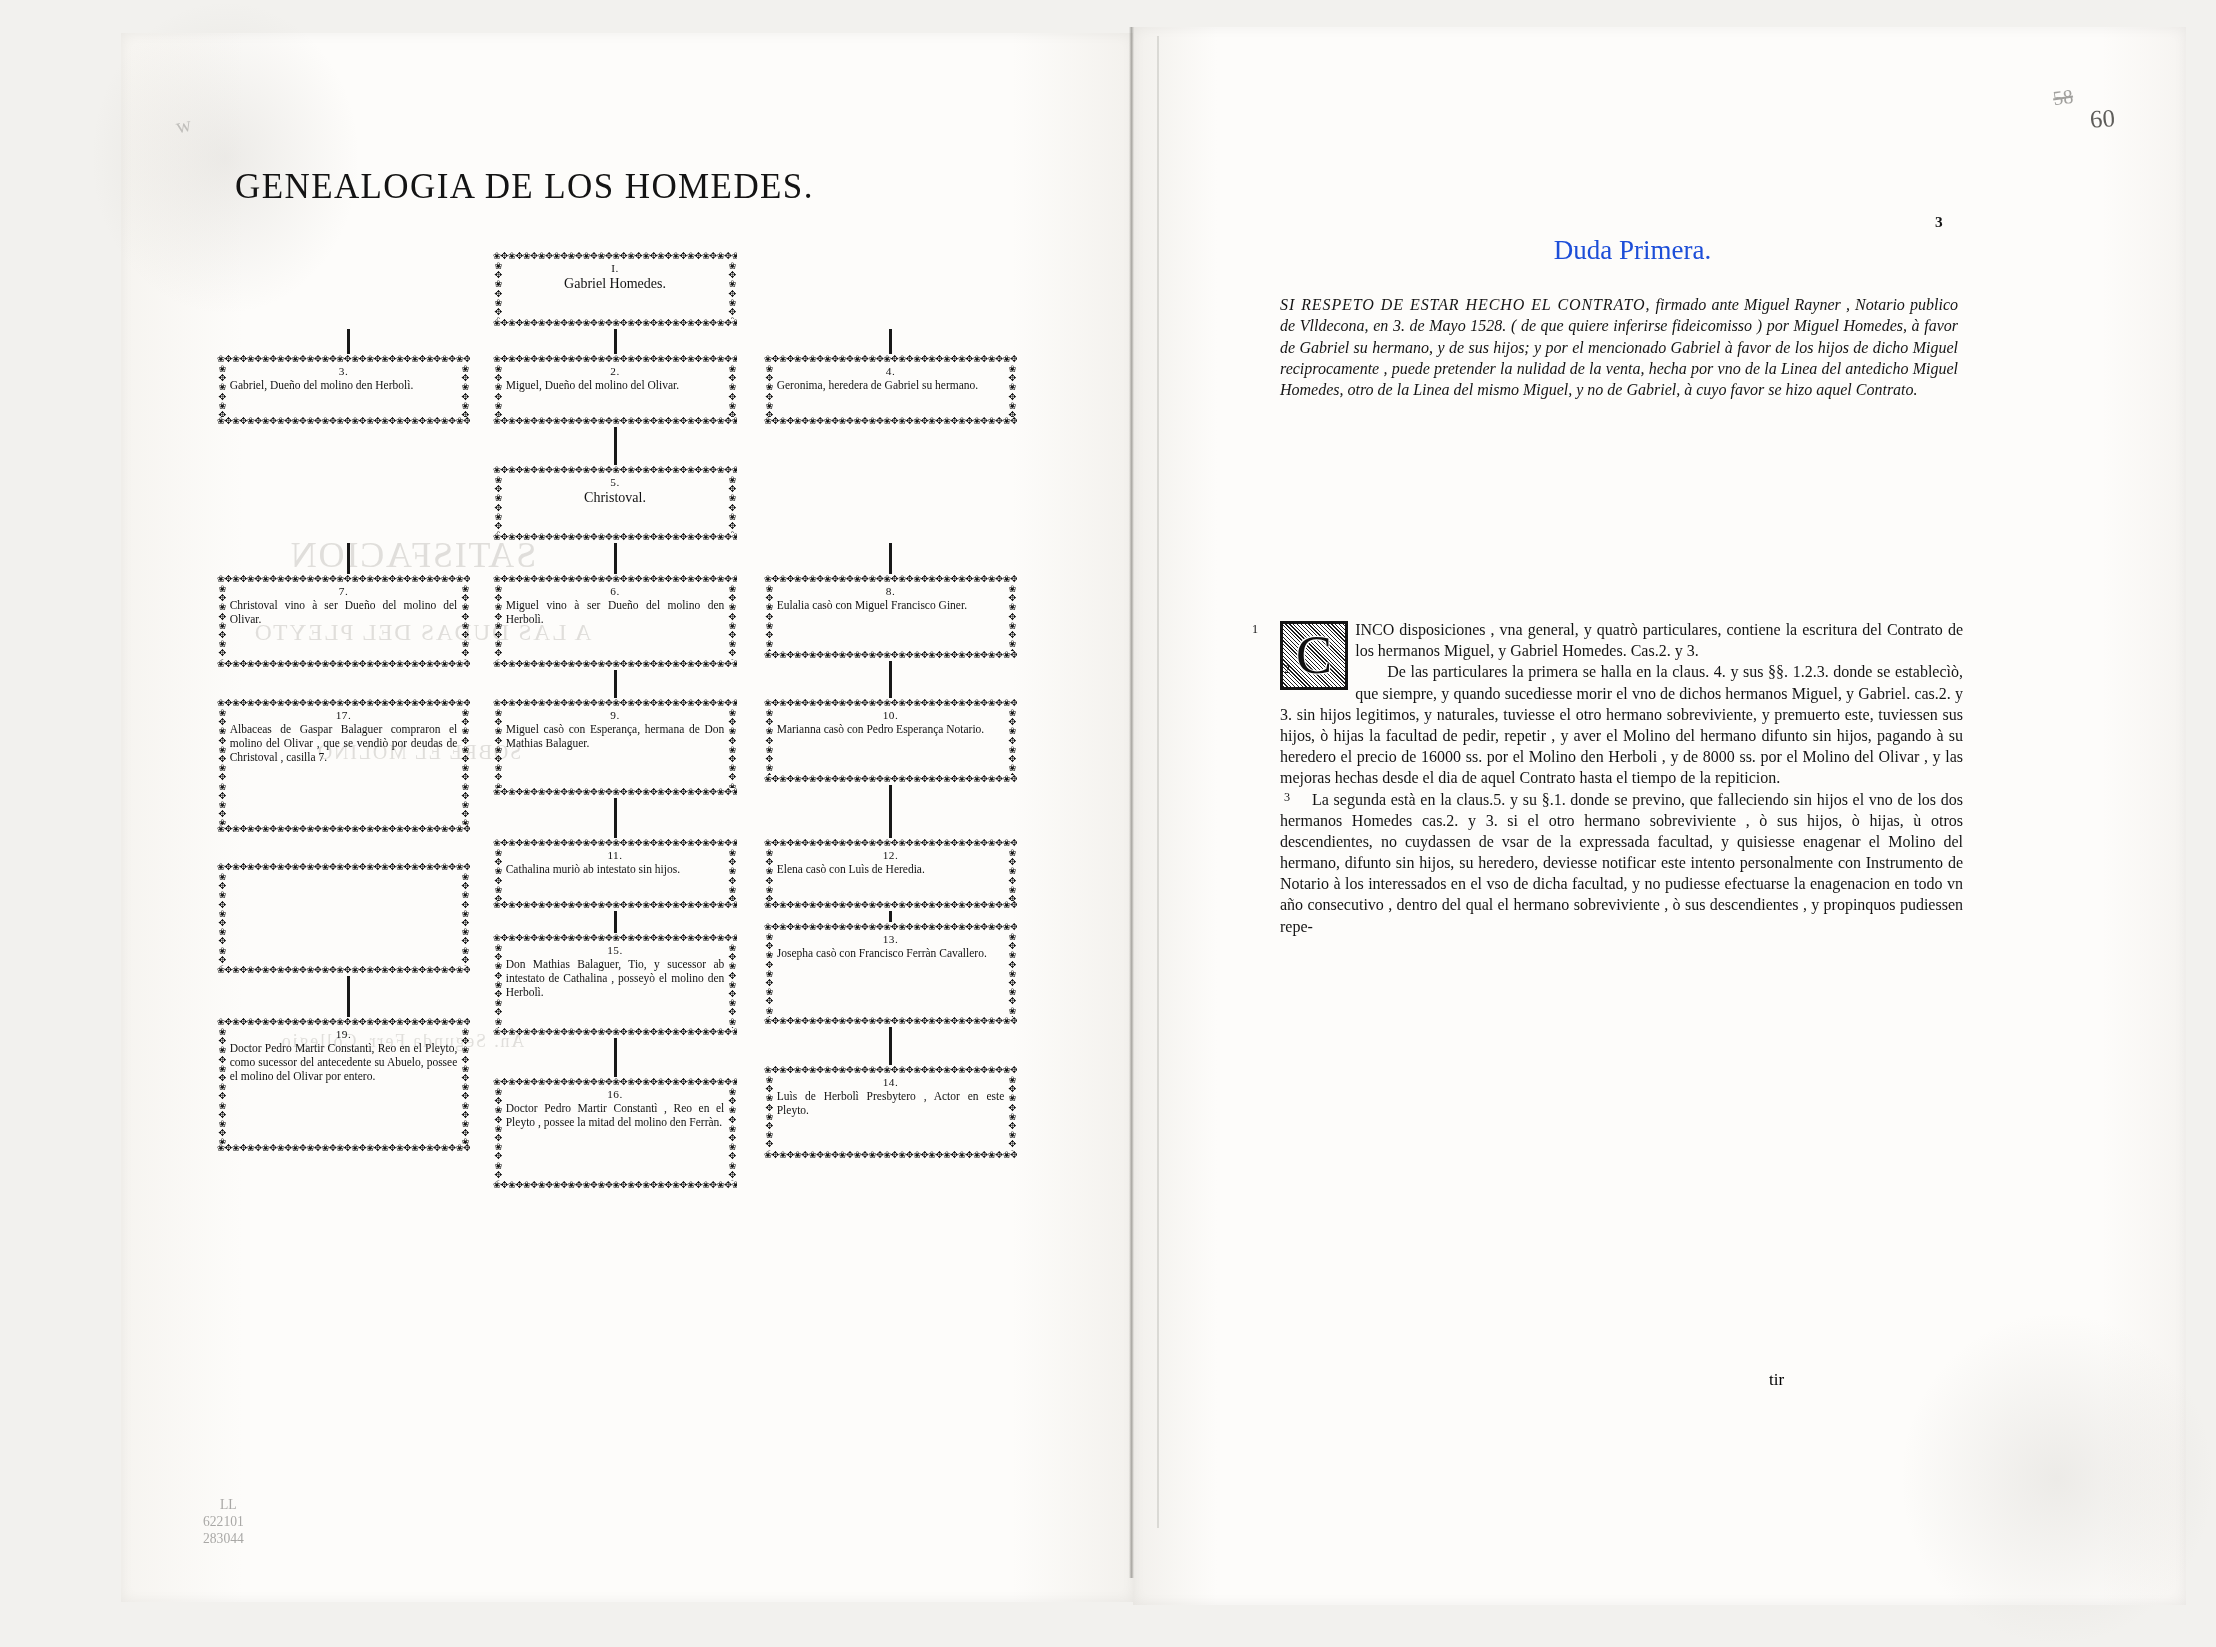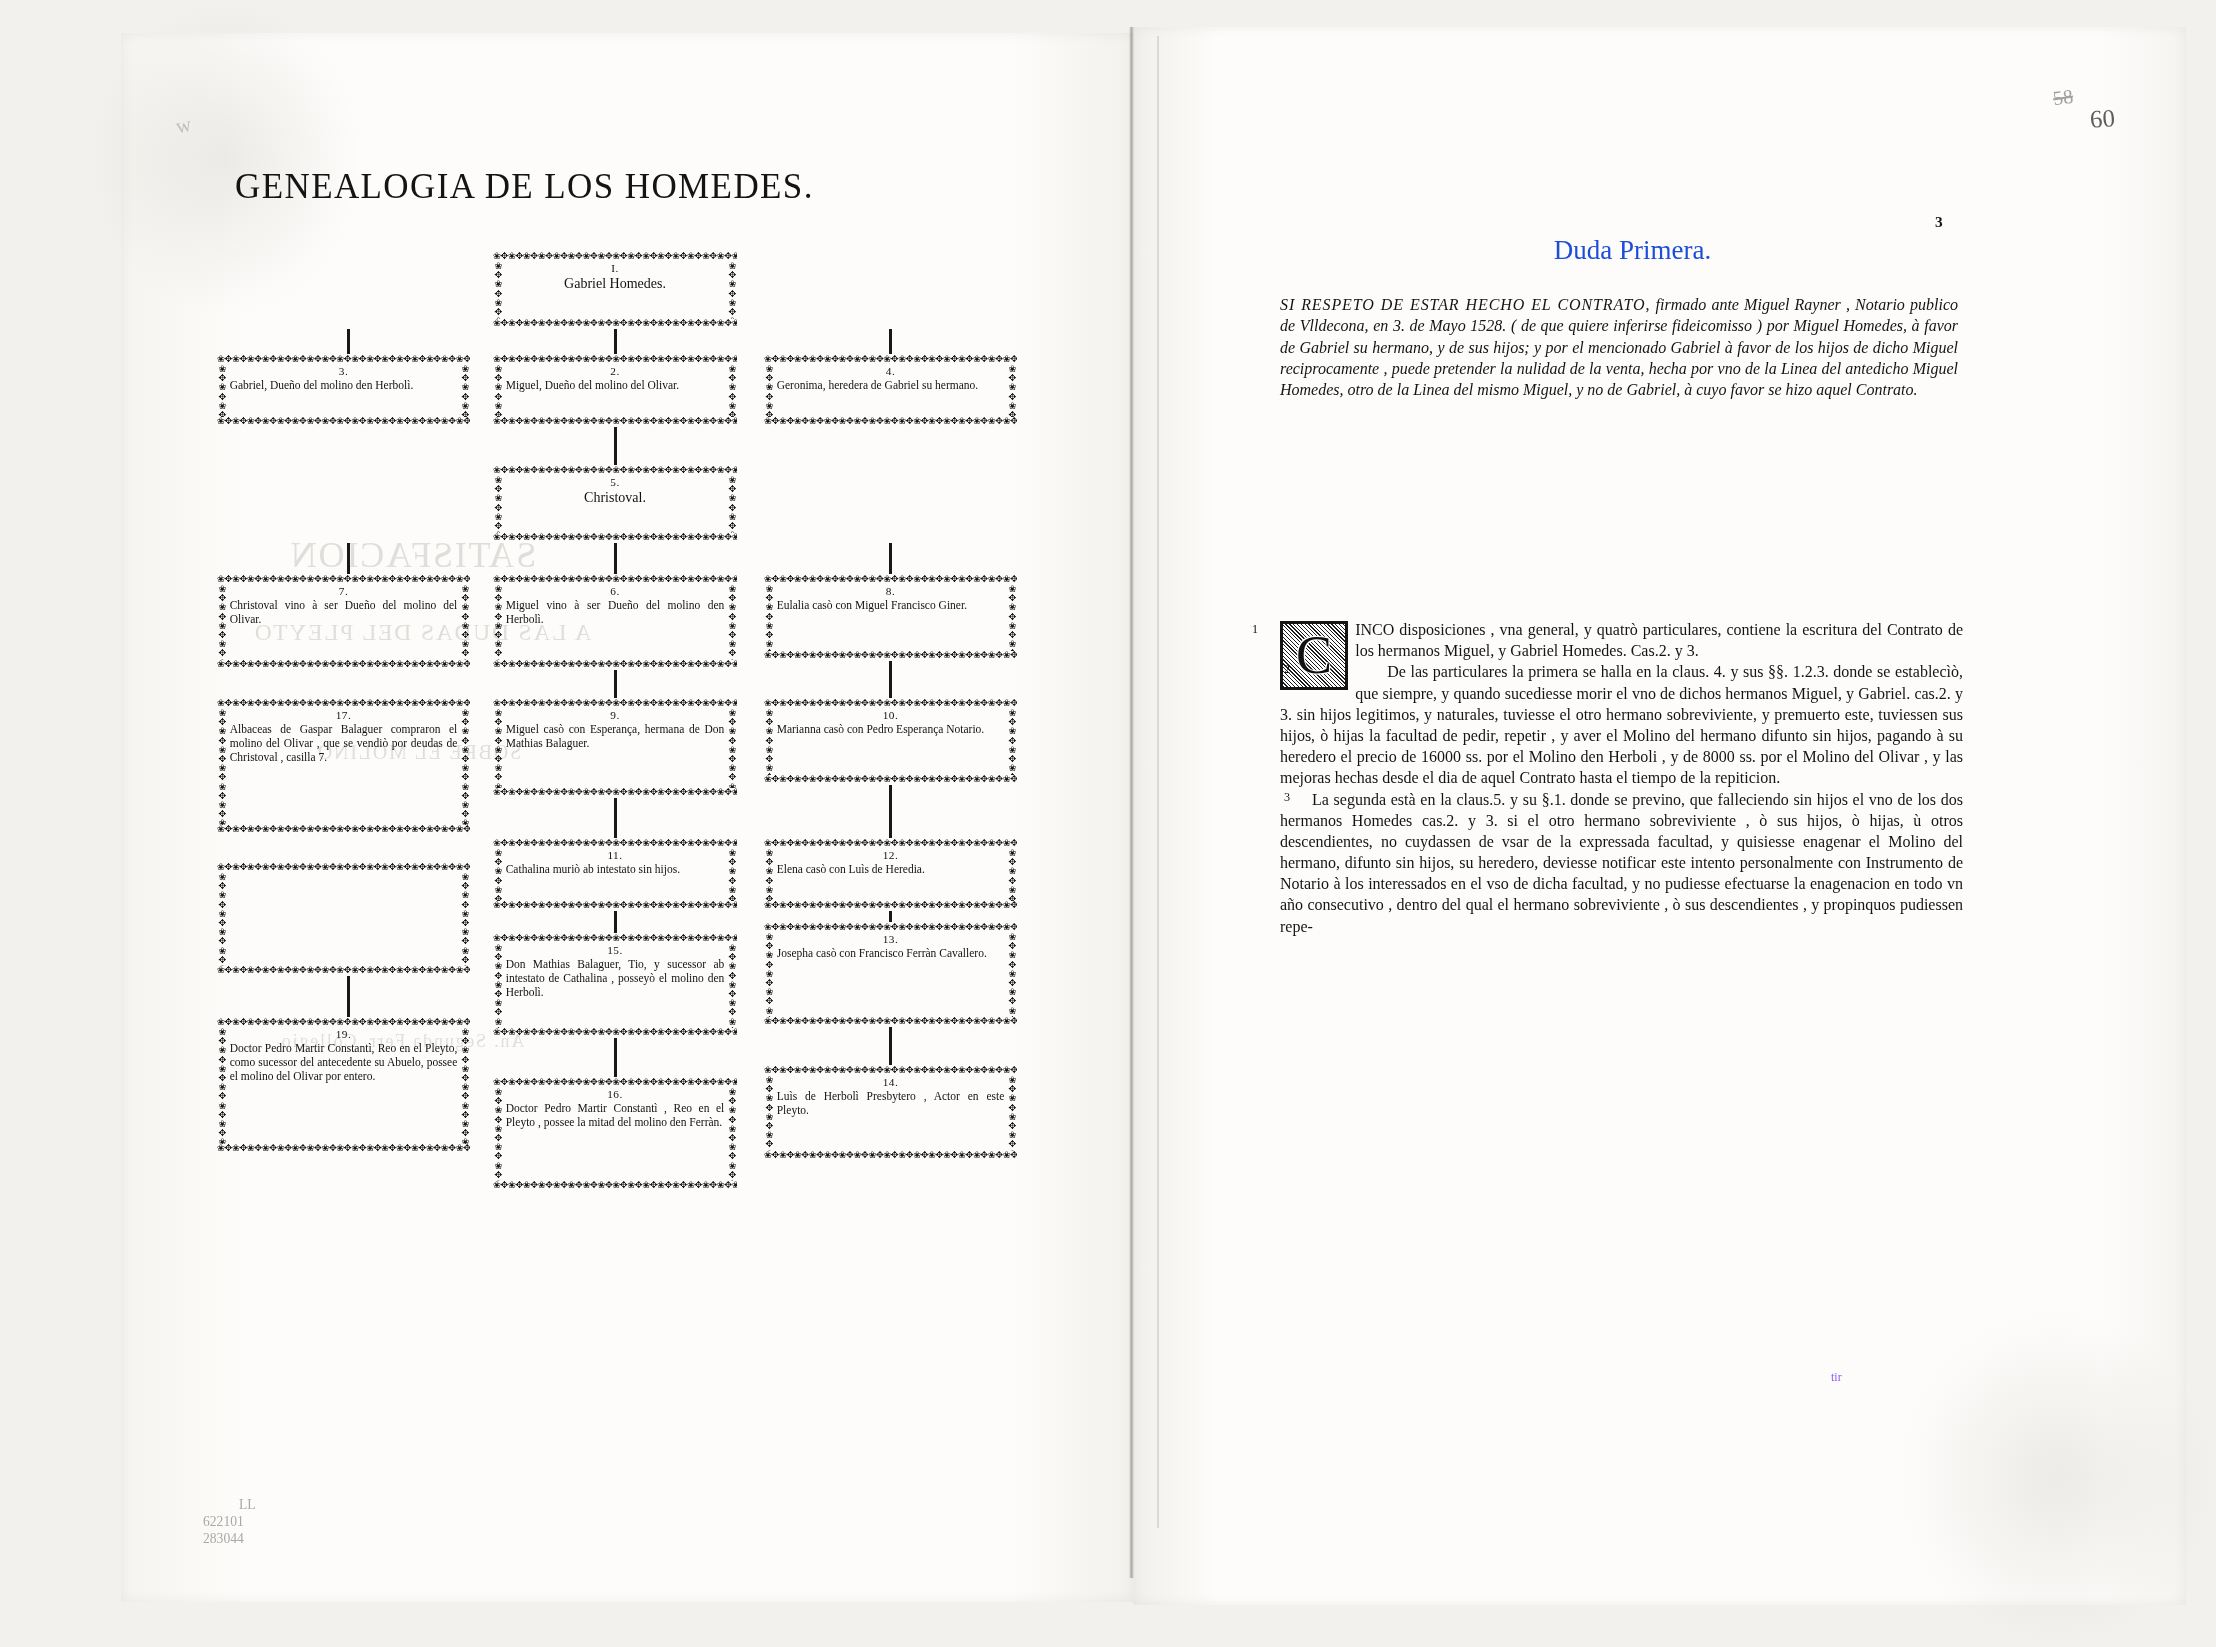--- a/index.html
+++ b/index.html
@@ -119,21 +119,21 @@
     box-sizing:border-box;
   }
   #dropcap span{
     position:absolute;inset:0;
     display:flex;align-items:center;justify-content:center;
     font-family:"Liberation Serif",serif;
     font-size:54px;color:#111;
     text-shadow:0 0 2.7px #fff,0 0 1.4px #fff,0.9px 0.9px 0 #fff,-0.9px -0.9px 0 #fff;
   }
   #tir{
-    position:absolute;left:1831px;top:1370px;font-size:12px;color:#8b5cf6;
+    position:absolute;left:1769px;top:1370px;font-size:17px;color:#000000;
   }
 
   
   .pencil{
     position:absolute;color:#8d8c8a;font-family:"Liberation Serif",serif;
     opacity:.75;
   }
   #stamp-bl{left:203px;top:1497px;font-size:13.6px;line-height:1.25;}
   #ink-tl{
     position:absolute;left:176px;top:113px;font-size:21px;color:#9b9a97;
@@ -379,21 +379,21 @@
         <div class="orn orn-v" style="left:0;top:9px;height:77px;">❀✥❀✥❀✥❀✥❀✥❀✥❀✥❀✥❀✥❀✥❀✥❀✥❀✥❀✥❀✥❀✥❀✥❀✥❀✥❀✥</div>
         <div class="orn orn-v" style="right:0;top:9px;height:77px;">❀✥❀✥❀✥❀✥❀✥❀✥❀✥❀✥❀✥❀✥❀✥❀✥❀✥❀✥❀✥❀✥❀✥❀✥❀✥❀✥</div>
         <div class="inner">
           <span class="num">14.</span>
           <span class="txt">Luìs de Herbolì Presbytero , Actor en este Pleyto.</span>
         </div>
       </div>
     </div>
 
   <div class="pencil" id="stamp-bl">
-    <div style="margin-left:36px">LL</div>
+    <div style="margin-left:17px">LL</div>
     <div>622101</div>
     <div>283044</div>
   </div>
   <div id="ink-tl">w</div>
 
   <div id="folio-num">3</div>
   <div id="ink-tr">58</div>
   <div id="folio-hand">60</div>
 
   <div id="duda-title">Duda Primera.</div>

